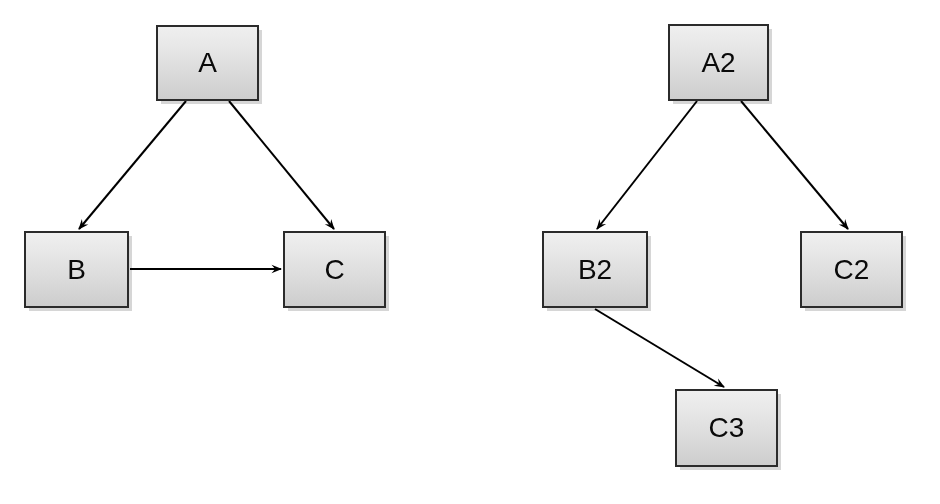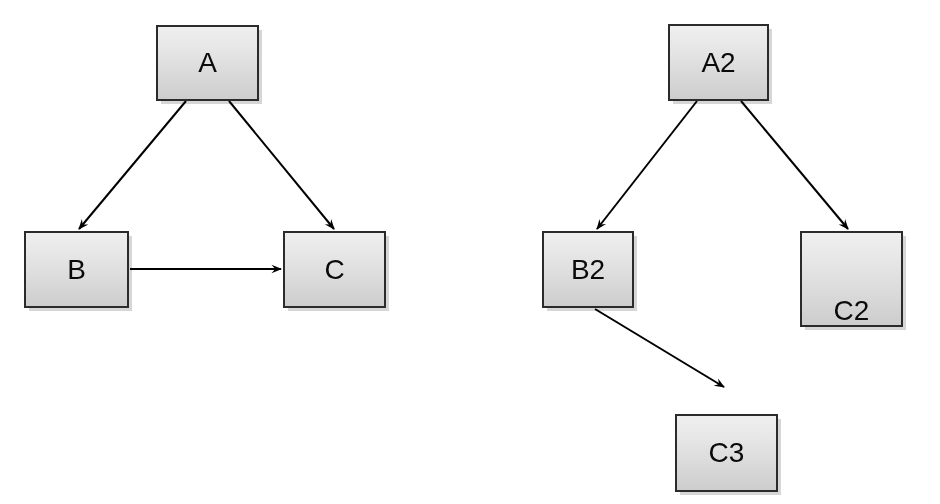--- a/index.html
+++ b/index.html
@@ -69,23 +69,23 @@
   </div>
   <div class="node" style="left: 24px; top: 231px; width: 105px; height: 77px;">
     <span class="node-label">B</span>
   </div>
   <div class="node" style="left: 283px; top: 231px; width: 103px; height: 77px;">
     <span class="node-label">C</span>
   </div>
   <div class="node" style="left: 668px; top: 24px; width: 101px; height: 77px; align-items: center;">
     <span class="node-label">A2</span>
   </div>
-  <div class="node" style="left: 542px; top: 231px; width: 92px; height: 77px;">
+  <div class="node" style="left: 542px; top: 231px; width: 106px; height: 77px;">
     <span class="node-label">B2</span>
   </div>
-  <div class="node" style="left: 800px; top: 231px; width: 103px; height: 96px; align-items: flex-end;">
+  <div class="node" style="left: 800px; top: 231px; width: 103px; height: 77px;">
     <span class="node-label">C2</span>
   </div>
-  <div class="node" style="left: 675px; top: 389px; width: 103px; height: 78px; margin-top: 25px;">
+  <div class="node" style="left: 675px; top: 389px; width: 103px; height: 78px;">
     <span class="node-label">C3</span>
   </div>
 
 </div>
 
 </body></html>

